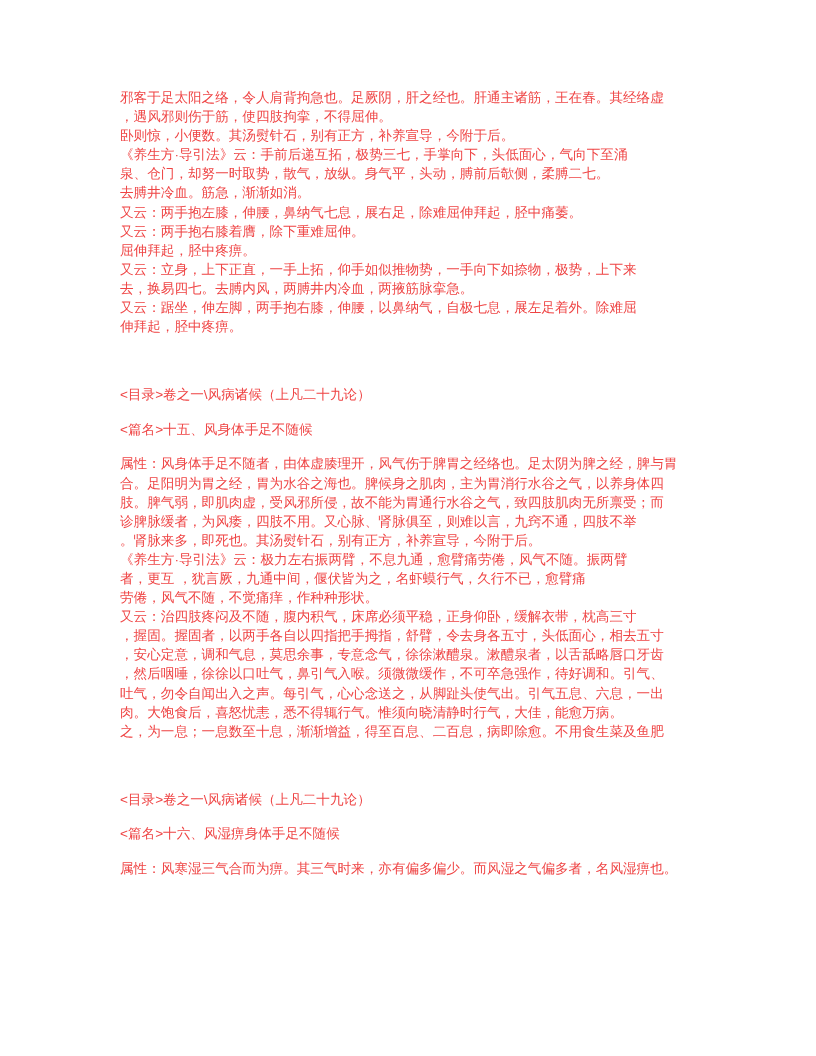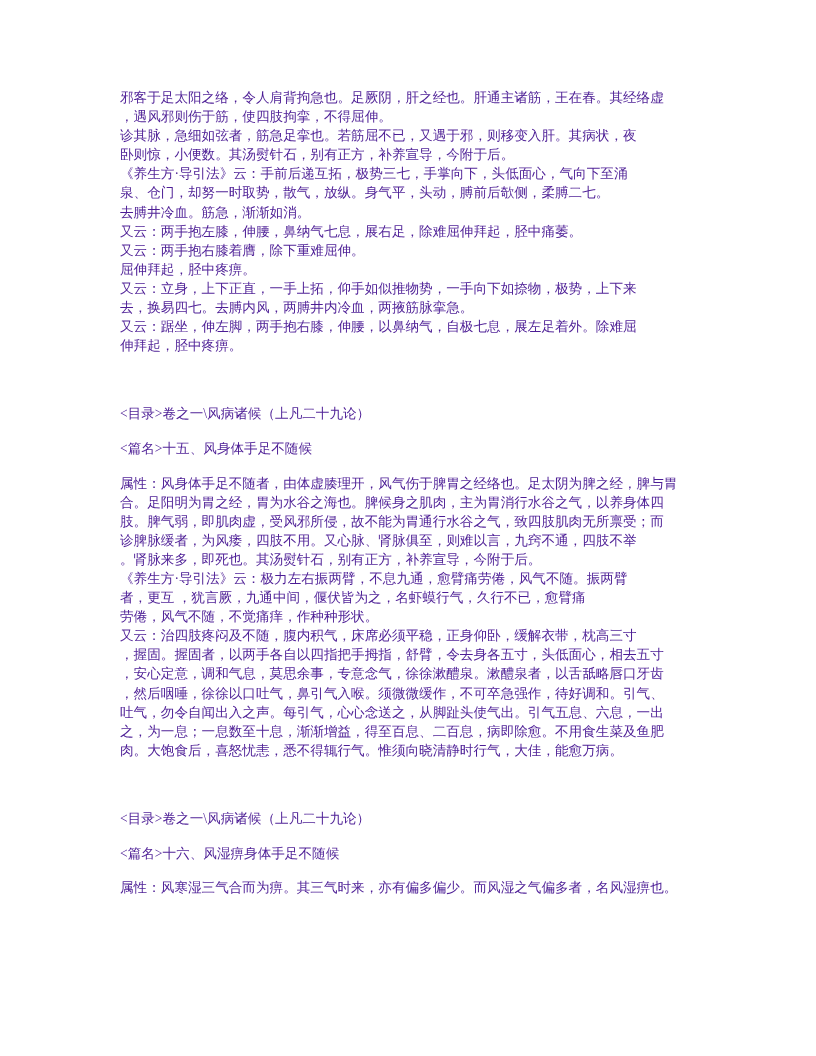--- a/index.html
+++ b/index.html
@@ -1,35 +1,34 @@
 <!DOCTYPE html>
 <html><head>
 <meta charset="utf-8">
 <style>
   html, body { margin: 0; padding: 0; background: #ffffff; }
   body { width: 816px; height: 1056px; position: relative; overflow: hidden; }
   .page {
     position: absolute; left: 120px; top: 88px; width: 590px;
-    font-family: Liberation Serif, serif;
-    font-size: 13.6px; line-height: 19.1px; color: #4c1d95;
+    font-family: Liberation Sans, sans-serif;
+    font-size: 13.6px; line-height: 19.1px; color: #ef4444;
   }
   .line { white-space: nowrap; display: block; height: 19.1px; }
   .gap-large { height: 49px; }
   .gap-heading { height: 15.5px; }
   .section { display: block; }
 </style>
 </head>
 <body>
 
 <div class="page">
 
   <div class="section">
     <span class="line">邪客于足太阳之络，令人肩背拘急也。足厥阴，肝之经也。肝通主诸筋，王在春。其经络虚</span>
     <span class="line">，遇风邪则伤于筋，使四肢拘挛，不得屈伸。</span>
-    <span class="line">诊其脉，急细如弦者，筋急足挛也。若筋屈不已，又遇于邪，则移变入肝。其病状，夜</span>
     <span class="line">卧则惊，小便数。其汤熨针石，别有正方，补养宣导，今附于后。</span>
     <span class="line">《养生方·导引法》云：手前后递互拓，极势三七，手掌向下，头低面心，气向下至涌</span>
     <span class="line">泉、仓门，却努一时取势，散气，放纵。身气平，头动，膊前后欹侧，柔膊二七。</span>
     <span class="line">去膊井冷血。筋急，渐渐如消。</span>
     <span class="line">又云：两手抱左膝，伸腰，鼻纳气七息，展右足，除难屈伸拜起，胫中痛萎。</span>
     <span class="line">又云：两手抱右膝着膺，除下重难屈伸。</span>
     <span class="line">屈伸拜起，胫中疼痹。</span>
     <span class="line">又云：立身，上下正直，一手上拓，仰手如似推物势，一手向下如捺物，极势，上下来</span>
     <span class="line">去，换易四七。去膊内风，两膊井内冷血，两掖筋脉挛急。</span>
     <span class="line">又云：踞坐，伸左脚，两手抱右膝，伸腰，以鼻纳气，自极七息，展左足着外。除难屈</span>
@@ -49,22 +48,22 @@
     <span class="line">诊脾脉缓者，为风痿，四肢不用。又心脉、肾脉俱至，则难以言，九窍不通，四肢不举</span>
     <span class="line">。肾脉来多，即死也。其汤熨针石，别有正方，补养宣导，今附于后。</span>
     <span class="line">《养生方·导引法》云：极力左右振两臂，不息九通，愈臂痛劳倦，风气不随。振两臂</span>
     <span class="line">者，更互 ，犹言厥，九通中间，偃伏皆为之，名虾蟆行气，久行不已，愈臂痛</span>
     <span class="line">劳倦，风气不随，不觉痛痒，作种种形状。</span>
     <span class="line">又云：治四肢疼闷及不随，腹内积气，床席必须平稳，正身仰卧，缓解衣带，枕高三寸</span>
     <span class="line">，握固。握固者，以两手各自以四指把手拇指，舒臂，令去身各五寸，头低面心，相去五寸</span>
     <span class="line">，安心定意，调和气息，莫思余事，专意念气，徐徐漱醴泉。漱醴泉者，以舌舐略唇口牙齿</span>
     <span class="line">，然后咽唾，徐徐以口吐气，鼻引气入喉。须微微缓作，不可卒急强作，待好调和。引气、</span>
     <span class="line">吐气，勿令自闻出入之声。每引气，心心念送之，从脚趾头使气出。引气五息、六息，一出</span>
+    <span class="line">肉。大饱食后，喜怒忧恚，悉不得辄行气。惟须向晓清静时行气，大佳，能愈万病。</span>
     <span class="line">之，为一息；一息数至十息，渐渐增益，得至百息、二百息，病即除愈。不用食生菜及鱼肥</span>
-    <span class="line">肉。大饱食后，喜怒忧恚，悉不得辄行气。惟须向晓清静时行气，大佳，能愈万病。</span>
   </div>
 
   <div class="gap-large"></div>
 
   <div class="section">
     <span class="line">&lt;目录&gt;卷之一\风病诸候（上凡二十九论）</span>
     <div class="gap-heading"></div>
     <span class="line">&lt;篇名&gt;十六、风湿痹身体手足不随候</span>
     <div class="gap-heading"></div>
     <span class="line">属性：风寒湿三气合而为痹。其三气时来，亦有偏多偏少。而风湿之气偏多者，名风湿痹也。</span>

